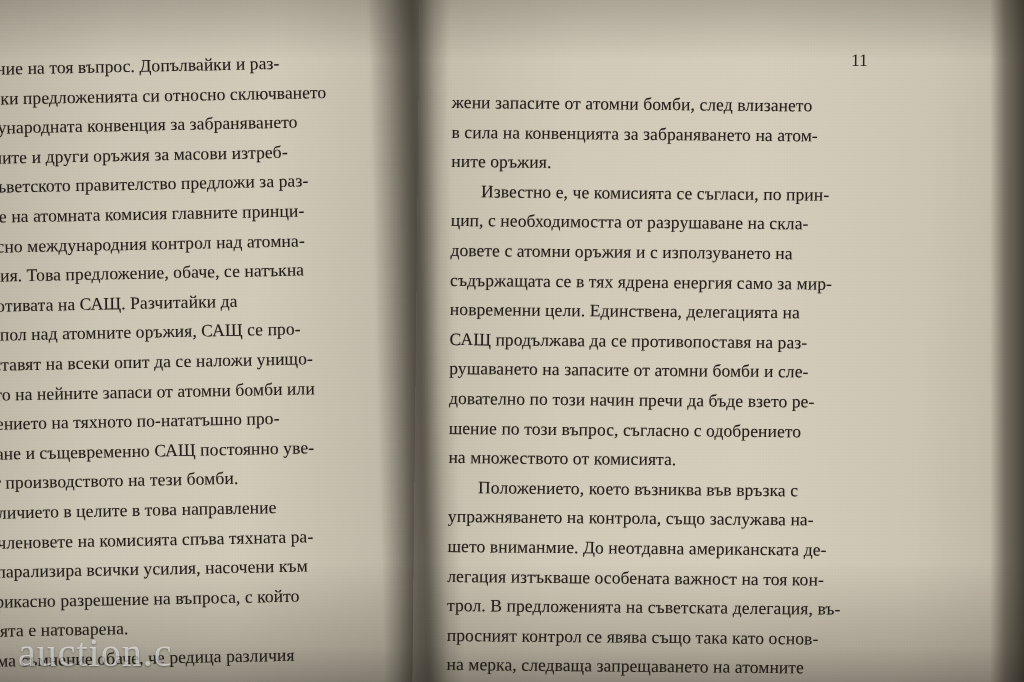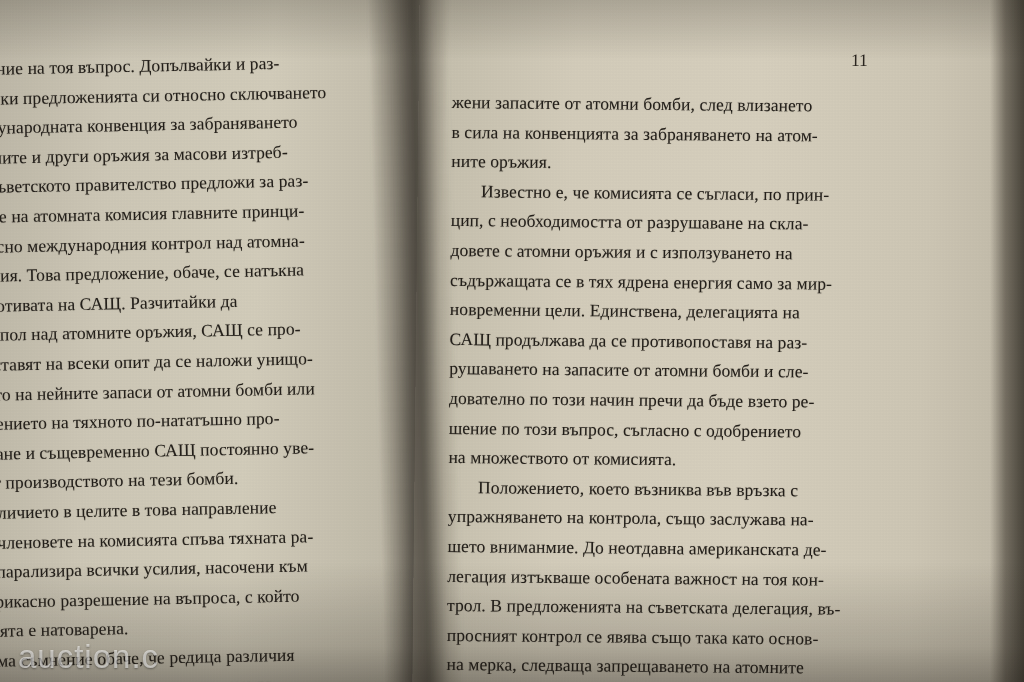--- a/index.html
+++ b/index.html
@@ -149,22 +149,22 @@
     left: 0; bottom: 0; width: 1024px; height: 90px;
     backdrop-filter: blur(0.6px);
     pointer-events: none;
   }
 
   
   .watermark {
     position: absolute;
     left: 18px;
     bottom: 6px;
-    font-family: Liberation Sans, sans-serif;
-    font-size: 33px;
+    font-family: Liberation Serif, serif;
+    font-size: 40px;
     letter-spacing: 1px;
     color: rgba(255,255,255,0.55);
     text-shadow: 0 1px 2px rgba(0,0,0,0.35);
     font-weight: 400;
     pointer-events: none;
   }
 </style>
 </head>
 <body>
 

